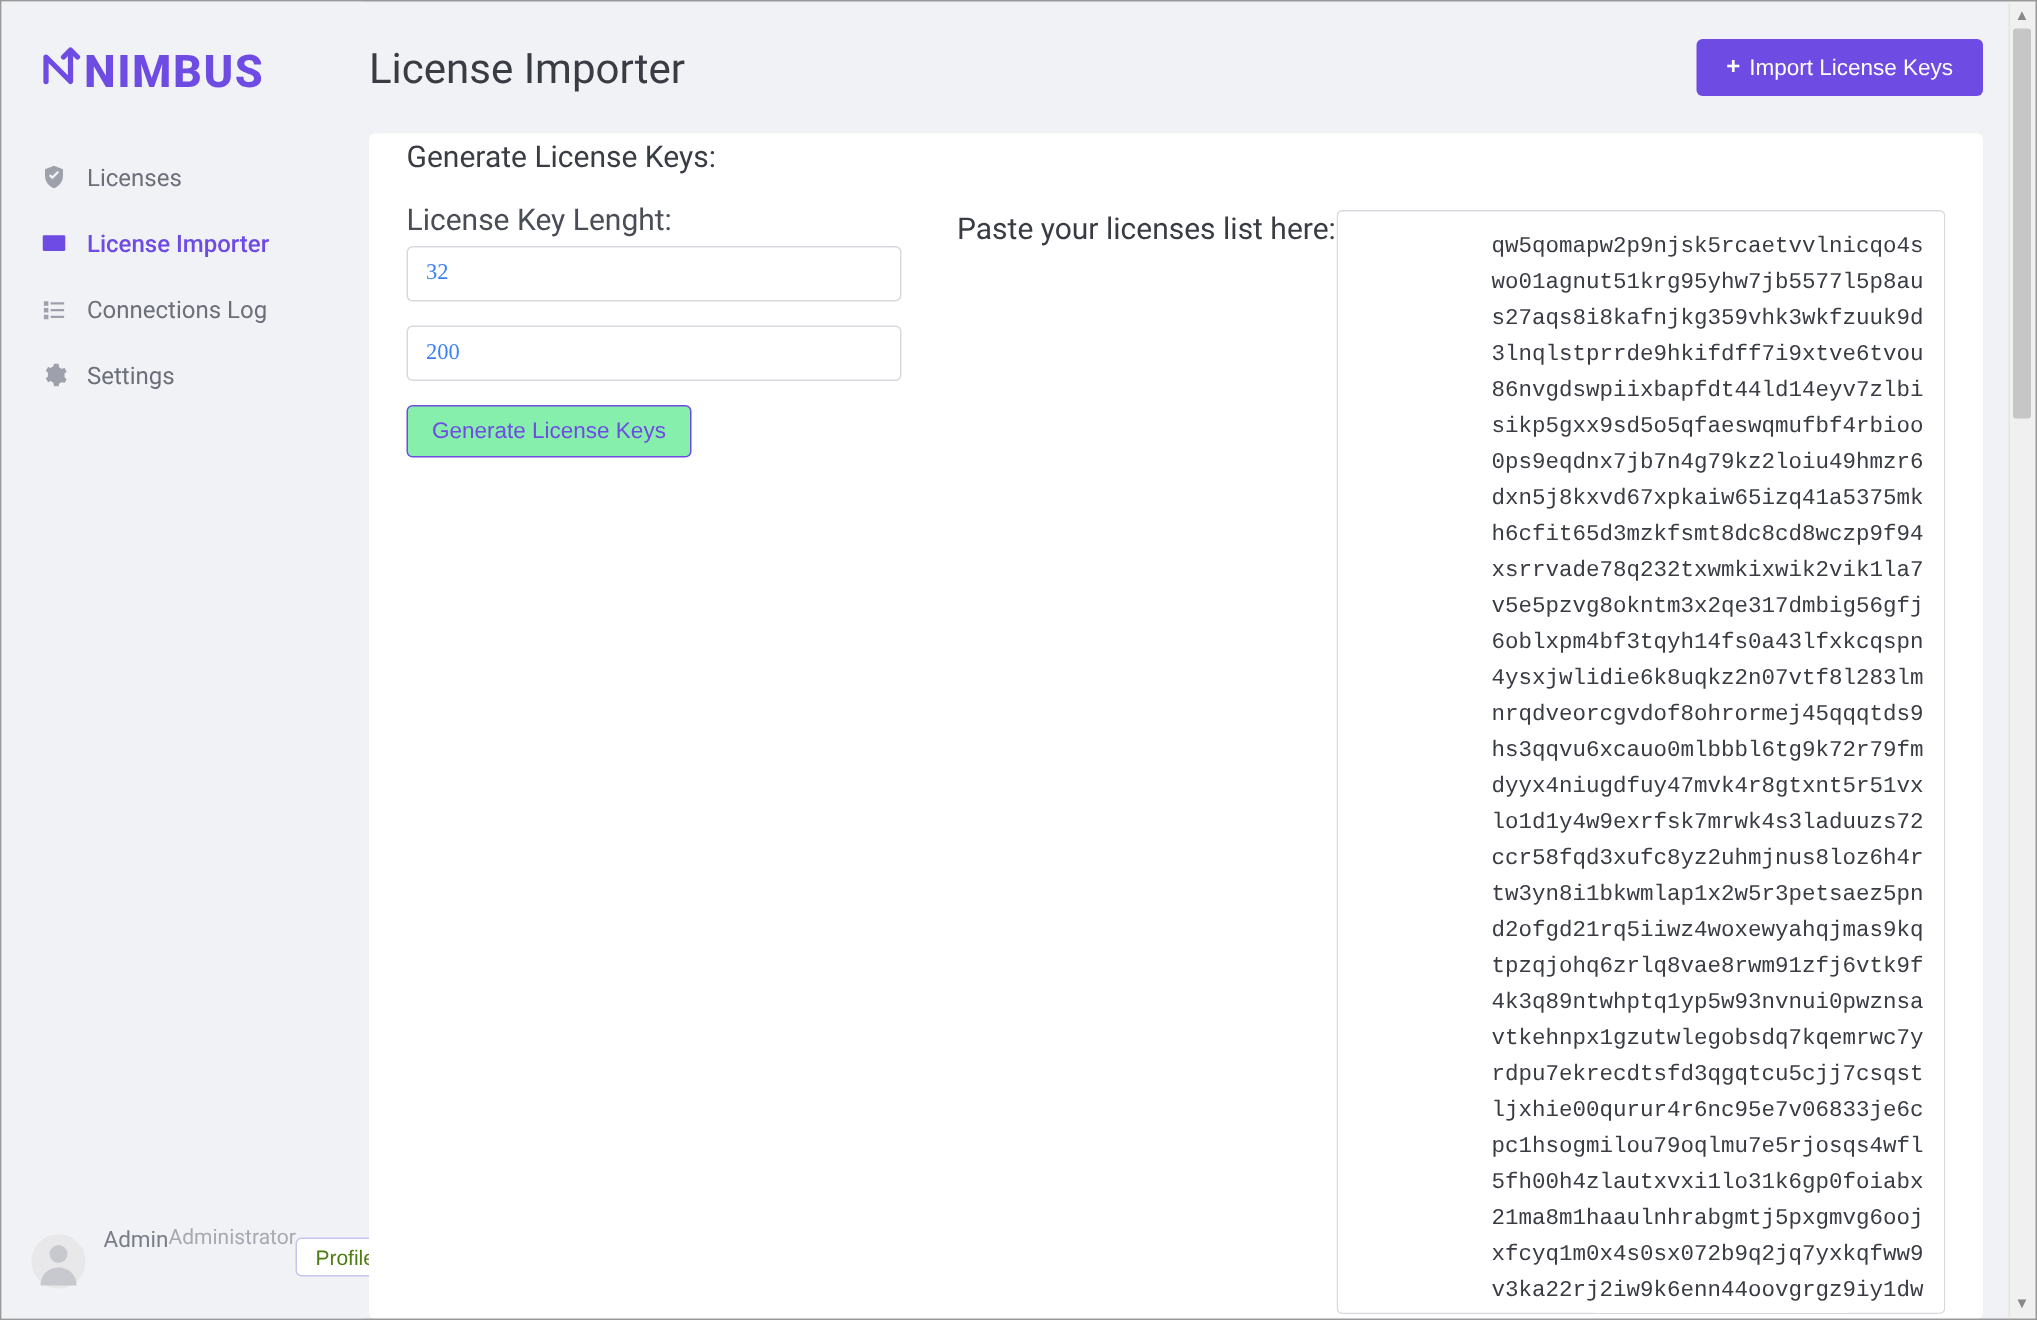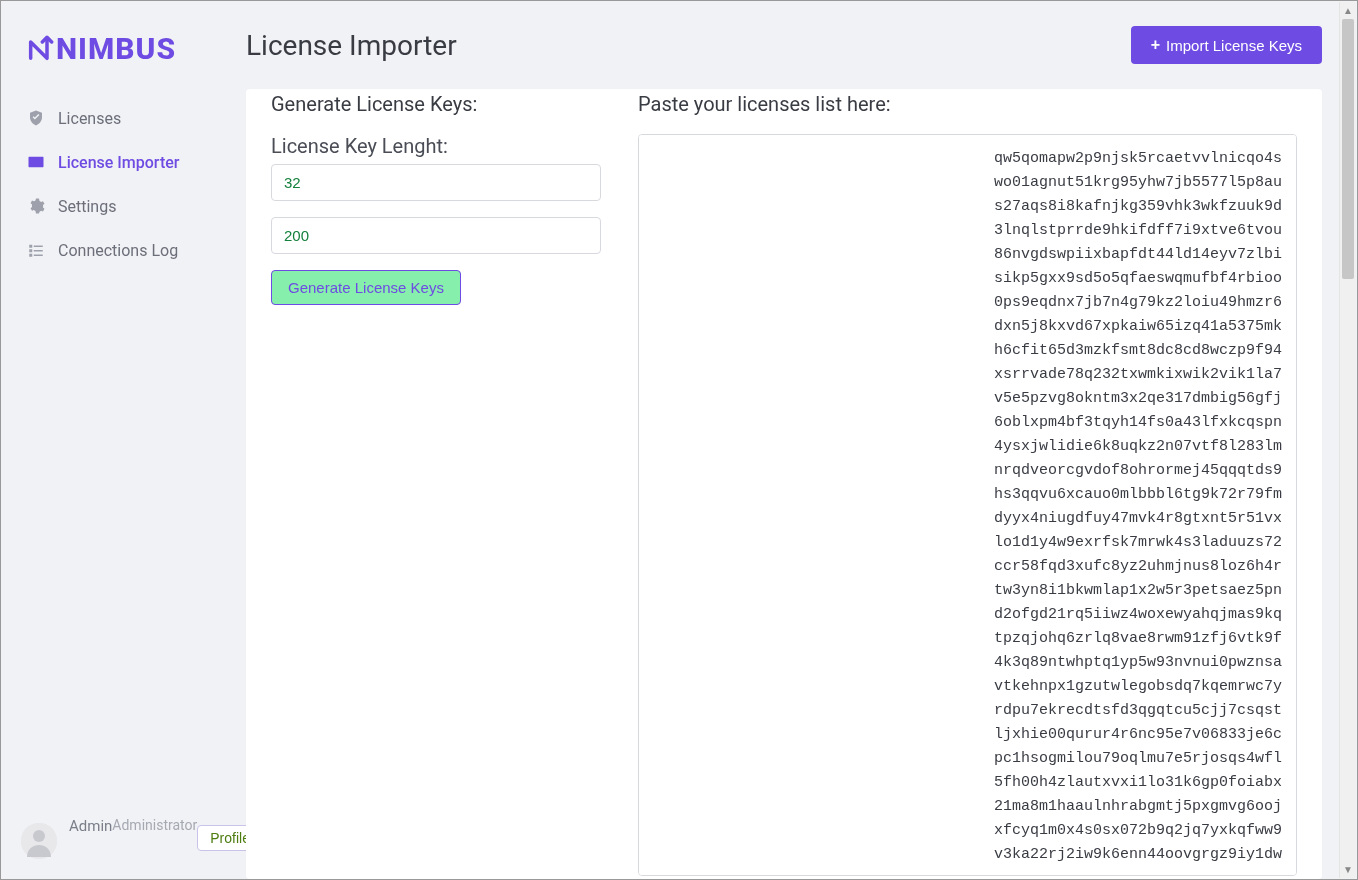--- a/index.html
+++ b/index.html
@@ -31,21 +31,21 @@
       flex-direction: column;
       flex-shrink: 0;
     }
     .logo {
       padding: 10px 25px 30px 25px;
       font-size: 30px;
       font-weight: 800;
       color: #6e4be2;
       letter-spacing: 1px;
       display: flex;
-      align-items: center;
+      align-items: flex-start;
     }
     .logo svg {
       width: 28px;
       height: 28px;
       margin-right: 2px;
     }
     .nav {
       list-style: none;
       padding: 0 10px;
       flex: 1;
@@ -170,44 +170,44 @@
       display: flex;
       gap: 37px;
     }
     .col-left {
       width: 330px;
       flex-shrink: 0;
     }
     .col-right {
       flex: 1;
       display: flex;
-      flex-direction: column;
-      overflow: hidden;
+      overflow: hidden;
+      margin-top: 48px;
     }
     .section-title {
       font-size: 20px;
       font-weight: 400;
       color: #3a3c44;
       margin-bottom: 18px;
     }
     .form-label {
       font-size: 20px;
       color: #4a4d56;
       margin-bottom: 6px;
       display: block;
     }
     .form-input {
       width: 100%;
       padding: 9px 12px;
       border: 1px solid #d7d9de;
       border-radius: 4px;
       font-size: 15px;
-      color: #15803d;
+      color: #3b82f6;
       margin-bottom: 16px;
-      font-family: Liberation Sans, sans-serif;
+      font-family: Liberation Serif, serif;
     }
     .btn-outline {
       border: 1px solid #6e4be2;
       background: #86efac;
       color: #6e4be2;
       padding: 8px 16px;
       border-radius: 4px;
       font-size: 15px;
       cursor: pointer;
     }
@@ -283,32 +283,32 @@
         <span class="icon">
           <svg viewBox="0 0 24 24">
               <path d="M3 5 h18 a1 1 0 0 1 1 1 v12 a1 1 0 0 1 -1 1 H3 a1 1 0 0 1 -1 -1 V6 a1 1 0 0 1 1 -1z M2 9 h20 v2 H2z"></path>
             </svg>
         </span>
         <span>License Importer</span>
       </li>
       <li>
         <span class="icon">
           <svg viewBox="0 0 24 24">
+              <path d="M3 5h4v4H3zM9 6h12v2H9zM3 11h4v4H3zM9 12h12v2H9zM3 17h4v4H3zM9 18h12v2H9z"></path>
+            </svg>
+        </span>
+        <span>Connections Log</span>
+      </li>
+      <li>
+        <span class="icon">
+          <svg viewBox="0 0 24 24">
               <path d="M12 8a4 4 0 1 0 0 8 4 4 0 0 0 0-8zm9.4 4a7.5 7.5 0 0 0-.1-1.3l2-1.6-2-3.5-2.4 1a7.5 7.5 0 0 0-2.2-1.3L16 2h-4l-.7 2.5a7.5 7.5 0 0 0-2.2 1.3l-2.4-1-2 3.5 2 1.6A7.5 7.5 0 0 0 6.6 12c0 .4 0 .9.1 1.3l-2 1.6 2 3.5 2.4-1c.7.5 1.4 1 2.2 1.3L12 22h4l.7-2.5c.8-.3 1.5-.7 2.2-1.3l2.4 1 2-3.5-2-1.6c.1-.4.1-.9.1-1.1z"></path>
             </svg>
         </span>
         <span>Settings</span>
-      </li>
-      <li>
-        <span class="icon">
-          <svg viewBox="0 0 24 24">
-              <path d="M3 5h4v4H3zM9 6h12v2H9zM3 11h4v4H3zM9 12h12v2H9zM3 17h4v4H3zM9 18h12v2H9z"></path>
-            </svg>
-        </span>
-        <span>Connections Log</span>
       </li>
     </ul>
     <div class="sidebar-footer">
       <div class="avatar">
         <svg viewBox="0 0 36 36">
             <circle cx="18" cy="18" r="18" fill="#e8e8eb"></circle>
             <circle cx="18" cy="13" r="6" fill="#c8c9cf"></circle>
             <path d="M6 34 c0-8 6-12 12-12 s12 4 12 12" fill="#c8c9cf"></path>
           </svg>
       </div>

